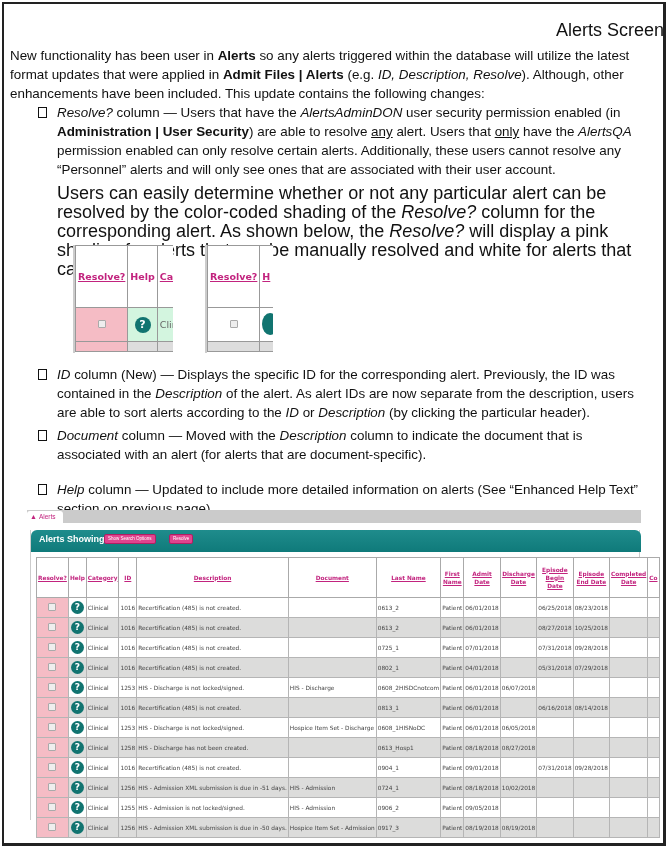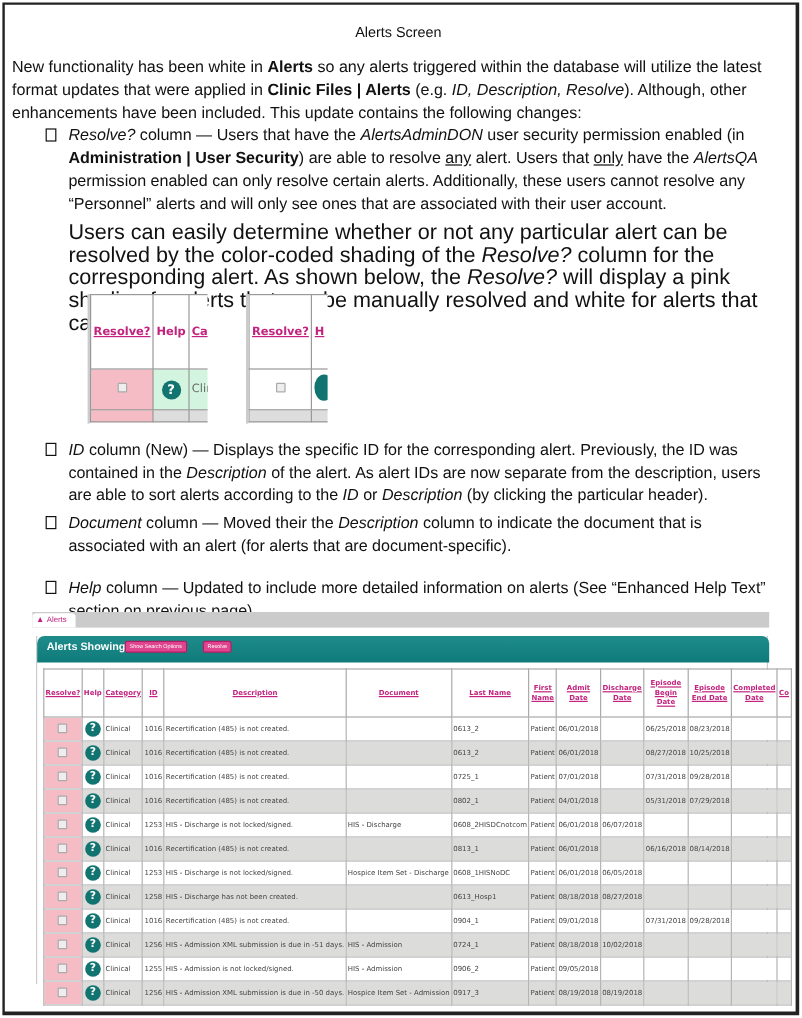--- a/index.html
+++ b/index.html
@@ -1,19 +1,19 @@
 <!DOCTYPE html>
 <html><head>
 <meta charset="utf-8">
 <style>
   * { box-sizing: border-box; }
   html, body { margin: 0; padding: 0; background: #ffffff; }
   body { width: 668px; height: 848px; position: relative; overflow: hidden; font-family: "Liberation Sans", sans-serif; color: #111; }
   .frame { position: absolute; left: 2px; top: 2px; width: 664px; height: 844px; border: 2px solid #222; border-right-width: 3px; border-bottom-width: 3px; }
-  .title { position: absolute; top: 20px; left: 0; width: 664px; text-align: center; font-size: 12px; }
+  .title { position: absolute; top: 20px; left: 0; width: 664px; text-align: right; font-size: 18px; }
   .para { position: absolute; left: 10px; width: 650px; font-size: 13.4px; line-height: 19px; }
   .p1 { top: 46px; }
   .bullet { position: absolute; left: 38px; width: 612px; font-size: 13.4px; line-height: 19px; }
   .bullet .box { position: absolute; left: 0; top: 4px; width: 9px; height: 11px; border: 1.6px solid #111; }
   .bullet .txt { margin-left: 19px; display: block; }
   .sub { position: absolute; left: 57px; width: 600px; font-size: 18px; line-height: 19px; }
   b { font-weight: bold; }
   i { font-style: italic; }
   u { }
 
@@ -54,21 +54,21 @@
   .grid td.hlp { text-align: center; }
   .grid td.id { text-align: right; }
 </style>
 </head>
 <body>
 
 <div class="frame"></div>
 
 <div class="title">Alerts Screen</div>
 
-<div class="para p1"><span>New functionality has been white in </span><b>Alerts</b><span> so any alerts triggered within the database will utilize the latest format updates that were applied in </span><b>Clinic Files | Alerts</b><span> (e.g. </span><i>ID, Description, Resolve</i><span>). Although, other enhancements have been included. This update contains the following changes:</span></div>
+<div class="para p1"><span>New functionality has been user in </span><b>Alerts</b><span> so any alerts triggered within the database will utilize the latest format updates that were applied in </span><b>Admit Files | Alerts</b><span> (e.g. </span><i>ID, Description, Resolve</i><span>). Although, other enhancements have been included. This update contains the following changes:</span></div>
 
 <div class="bullet" style="top:103px;">
   <span class="box"></span>
   <span class="txt"><i>Resolve?</i><span> column — Users that have the </span><i>AlertsAdminDON</i><span> user security permission enabled (in </span><b>Administration | User Security</b><span>) are able to resolve </span><u>any</u><span> alert. Users that </span><u>only</u><span> have the </span><i>AlertsQA</i><span> permission enabled can only resolve certain alerts. Additionally, these users cannot resolve any “Personnel” alerts and will only see ones that are associated with their user account.</span></span>
 </div>
 
 <div class="sub" style="top:184px;"><span>Users can easily determine whether or not any particular alert can be resolved by the color-coded shading of the </span><i>Resolve?</i><span> column for the corresponding alert. As shown below, the </span><i>Resolve?</i><span> will display a pink shading for alerts that can be manually resolved and white for alerts that cannot.</span></div>
 
 <div class="demo demo1">
   <table>
@@ -111,21 +111,21 @@
     </table>
 </div>
 
 <div class="bullet" style="top:365px;">
   <span class="box"></span>
   <span class="txt"><i>ID</i><span> column (New) — Displays the specific ID for the corresponding alert. Previously, the ID was contained in the </span><i>Description</i><span> of the alert. As alert IDs are now separate from the description, users are able to sort alerts according to the </span><i>ID</i><span> or </span><i>Description</i><span> (by clicking the particular header).</span></span>
 </div>
 
 <div class="bullet" style="top:426px;">
   <span class="box"></span>
-  <span class="txt"><i>Document</i><span> column — Moved their the </span><i>Description</i><span> column to indicate the document that is associated with an alert (for alerts that are document-specific).</span></span>
+  <span class="txt"><i>Document</i><span> column — Moved with the </span><i>Description</i><span> column to indicate the document that is associated with an alert (for alerts that are document-specific).</span></span>
 </div>
 
 <div class="bullet" style="top:480px;">
   <span class="box"></span>
   <span class="txt"><i>Help</i><span> column — Updated to include more detailed information on alerts (See “Enhanced Help Text” section on previous page).</span></span>
 </div>
 
 <div class="app">
   <div class="tabbar">
     <div class="tab"><span class="warn">▲</span><span>Alerts</span></div>

